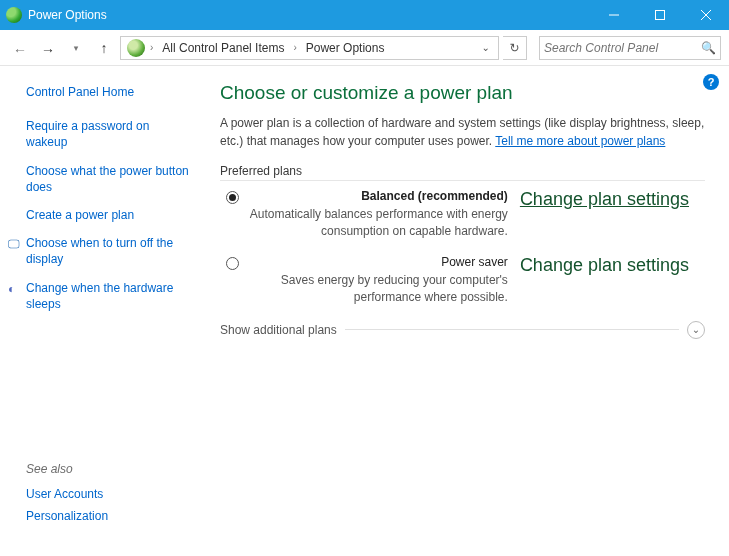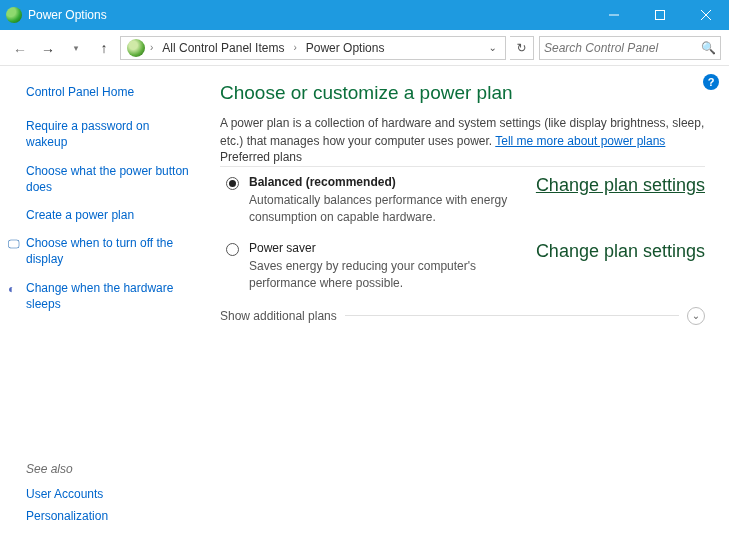--- a/index.html
+++ b/index.html
@@ -70,21 +70,21 @@
   .crumb-dd { color:#555; font-size:10px; margin-left:auto; padding:0 4px;}
   .refresh-btn {
     width:24px;height:24px;
     border:1px solid #ccc; border-left:none;
     display:flex;align-items:center;justify-content:center;
     color:#555;
   }
   .searchbox {
     width: 182px; height:24px;
     border:1px solid #ccc;
-    margin-left:1px;
+    margin-left:8px;
     display:flex; align-items:center;
     padding:0 4px;
   }
   .searchbox input {
     flex:1; border:none; outline:none; font-size:12px;
     font-style:italic; color:#777;
     background:transparent;
   }
   .searchbox .sicon { color:#666; font-size:12px;}
   .body-area {
@@ -132,27 +132,28 @@
     flex:1;
     padding: 16px 24px 10px 12px;
     overflow:hidden;
   }
   .main h1 {
     color:#0a6f3b;
     font-weight:400;
     font-size:19px;
     margin-bottom:10px;
   }
-  .intro { line-height:1.5; color:#444; }
+  .intro { line-height:1.5; color:#444; margin-bottom:14px;}
   .intro a { color:#0066cc;}
   .section-label { color:#3a3a3a; margin-bottom:8px; padding-bottom:2px; border-bottom:1px solid #e6e6e6;}
   .plan {
     display:flex;
     align-items:flex-start;
-    margin:8px 0 14px 6px;
+    margin:8px 16px 14px 6px;
+    text-align:right;
   }
   .radio {
     width:13px;height:13px;
     border:1px solid #555;
     border-radius:50%;
     margin-top:2px;
     margin-right:10px;
     display:flex;align-items:center;justify-content:center;
     flex-shrink:0;
   }

